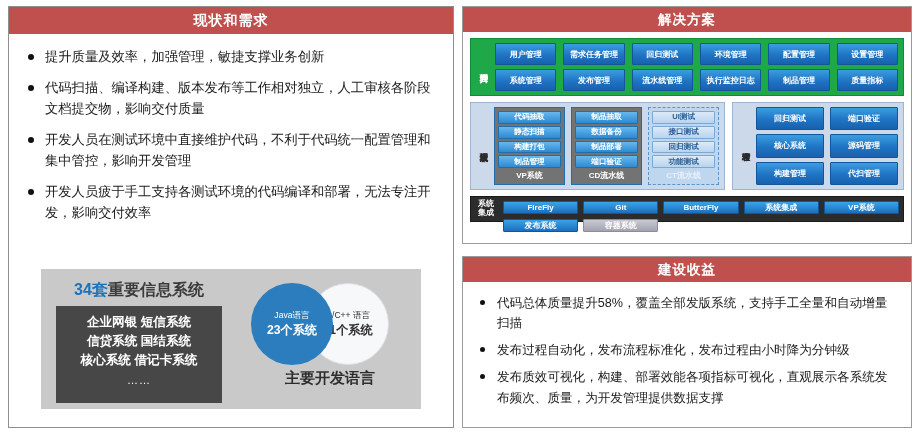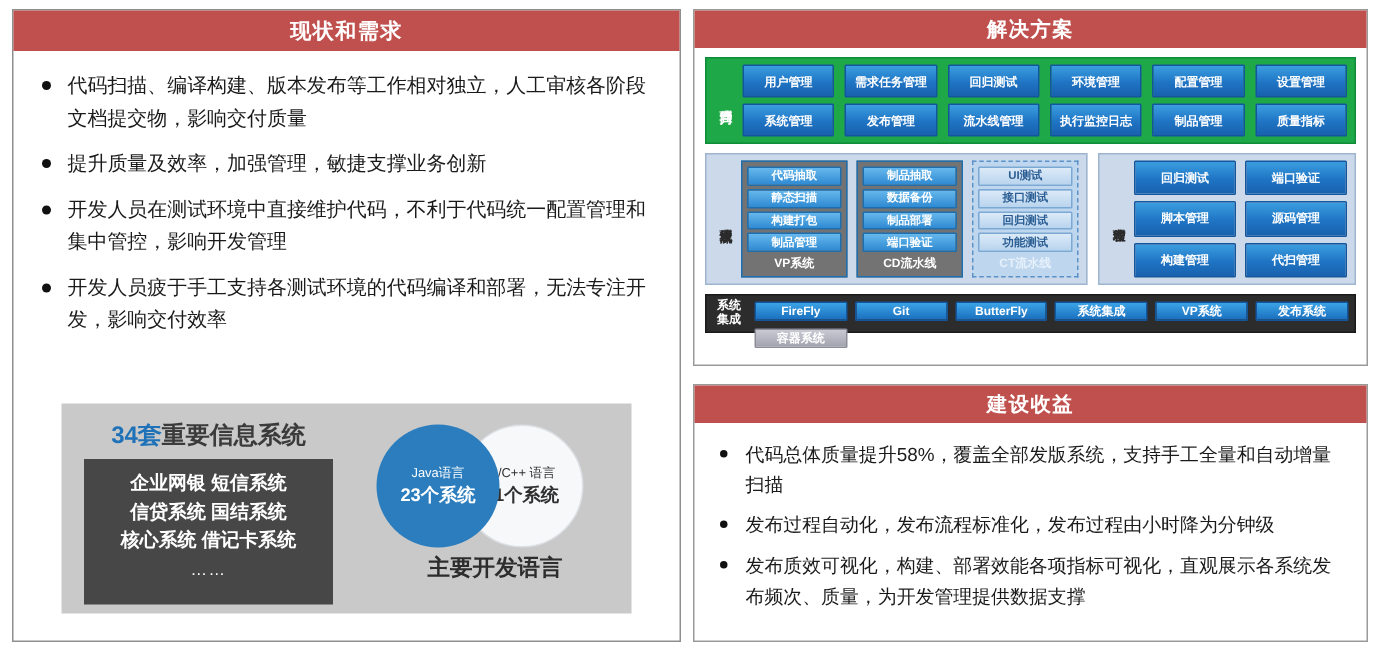--- a/index.html
+++ b/index.html
@@ -89,21 +89,21 @@
              font-size:8px;font-weight:bold;color:#ffffff;white-space:nowrap;}
   .pipe-name.muted{color:#e7f1fb;}
   .rel-grid{flex:1;display:grid;grid-template-columns:1fr 1fr;
             grid-auto-rows:1fr;gap:4px 6px;margin-left:3px;}
 
   .integration{margin-top:6px;background:#2c2c2c;border:1px solid #1a1a1a;
                height:26px;display:flex;align-items:center;padding:0 4px;
                box-sizing:border-box;}
   .vlabel-h{font-size:8px;color:#fff;font-weight:bold;line-height:1.12;
             width:22px;flex:none;text-align:center;}
-  .int-row{flex:1;display:grid;grid-template-columns:repeat(6,1fr);gap:5px;
+  .int-row{flex:1;display:grid;grid-template-columns:repeat(5,1fr);gap:5px;
            margin-left:6px;height:17px;}
   .ibtn{background:linear-gradient(180deg,#3ba3e6 0%,#1a6fbe 100%);
         border:1px solid #14569b;color:#fff;font-size:8px;font-weight:bold;
         display:flex;align-items:center;justify-content:center;
         white-space:nowrap;border-radius:1px;}
   .ibtn.grey{background:linear-gradient(180deg,#c9c9d3 0%,#a3a3b0 100%);
              border:1px solid #8d8d99;color:#ffffff;}
 
   
   #panel-benefit{left:462px;top:256px;width:450px;height:172px;}
@@ -114,22 +114,22 @@
 </style>
 </head>
 <body>
 
 <div class="stage">
 
   <div class="panel" id="panel-current">
     <div class="panel-head">现状和需求</div>
 
     <ul class="bullets">
+      <li>提升质量及效率，加强管理，敏捷支撑业务创新</li>
       <li>代码扫描、编译构建、版本发布等工作相对独立，人工审核各阶段文档提交物，影响交付质量</li>
-      <li>提升质量及效率，加强管理，敏捷支撑业务创新</li>
       <li>开发人员在测试环境中直接维护代码，不利于代码统一配置管理和集中管控，影响开发管理</li>
       <li>开发人员疲于手工支持各测试环境的代码编译和部署，无法专注开发，影响交付效率</li>
     </ul>
 
     <div class="stats">
       <div class="stats-left">
         <div class="stats-title">
           <span class="num">34</span><span class="tao">套</span><span>重要信息系统</span>
         </div>
         <div class="sysbox">
@@ -210,21 +210,21 @@
             </div>
 
           </div>
         </div>
 
         <div class="rel-box">
           <div class="vlabel vlabel-dark">发布管理</div>
           <div class="rel-grid">
             <div class="bbtn">回归测试</div>
             <div class="bbtn">端口验证</div>
-            <div class="bbtn">脚本管理</div>
+            <div class="bbtn">核心系统</div>
             <div class="bbtn">源码管理</div>
             <div class="bbtn">构建管理</div>
             <div class="bbtn">代扫管理</div>
           </div>
         </div>
 
       </div>
 
       <div class="integration">
         <div class="vlabel-h">系统集成</div>

